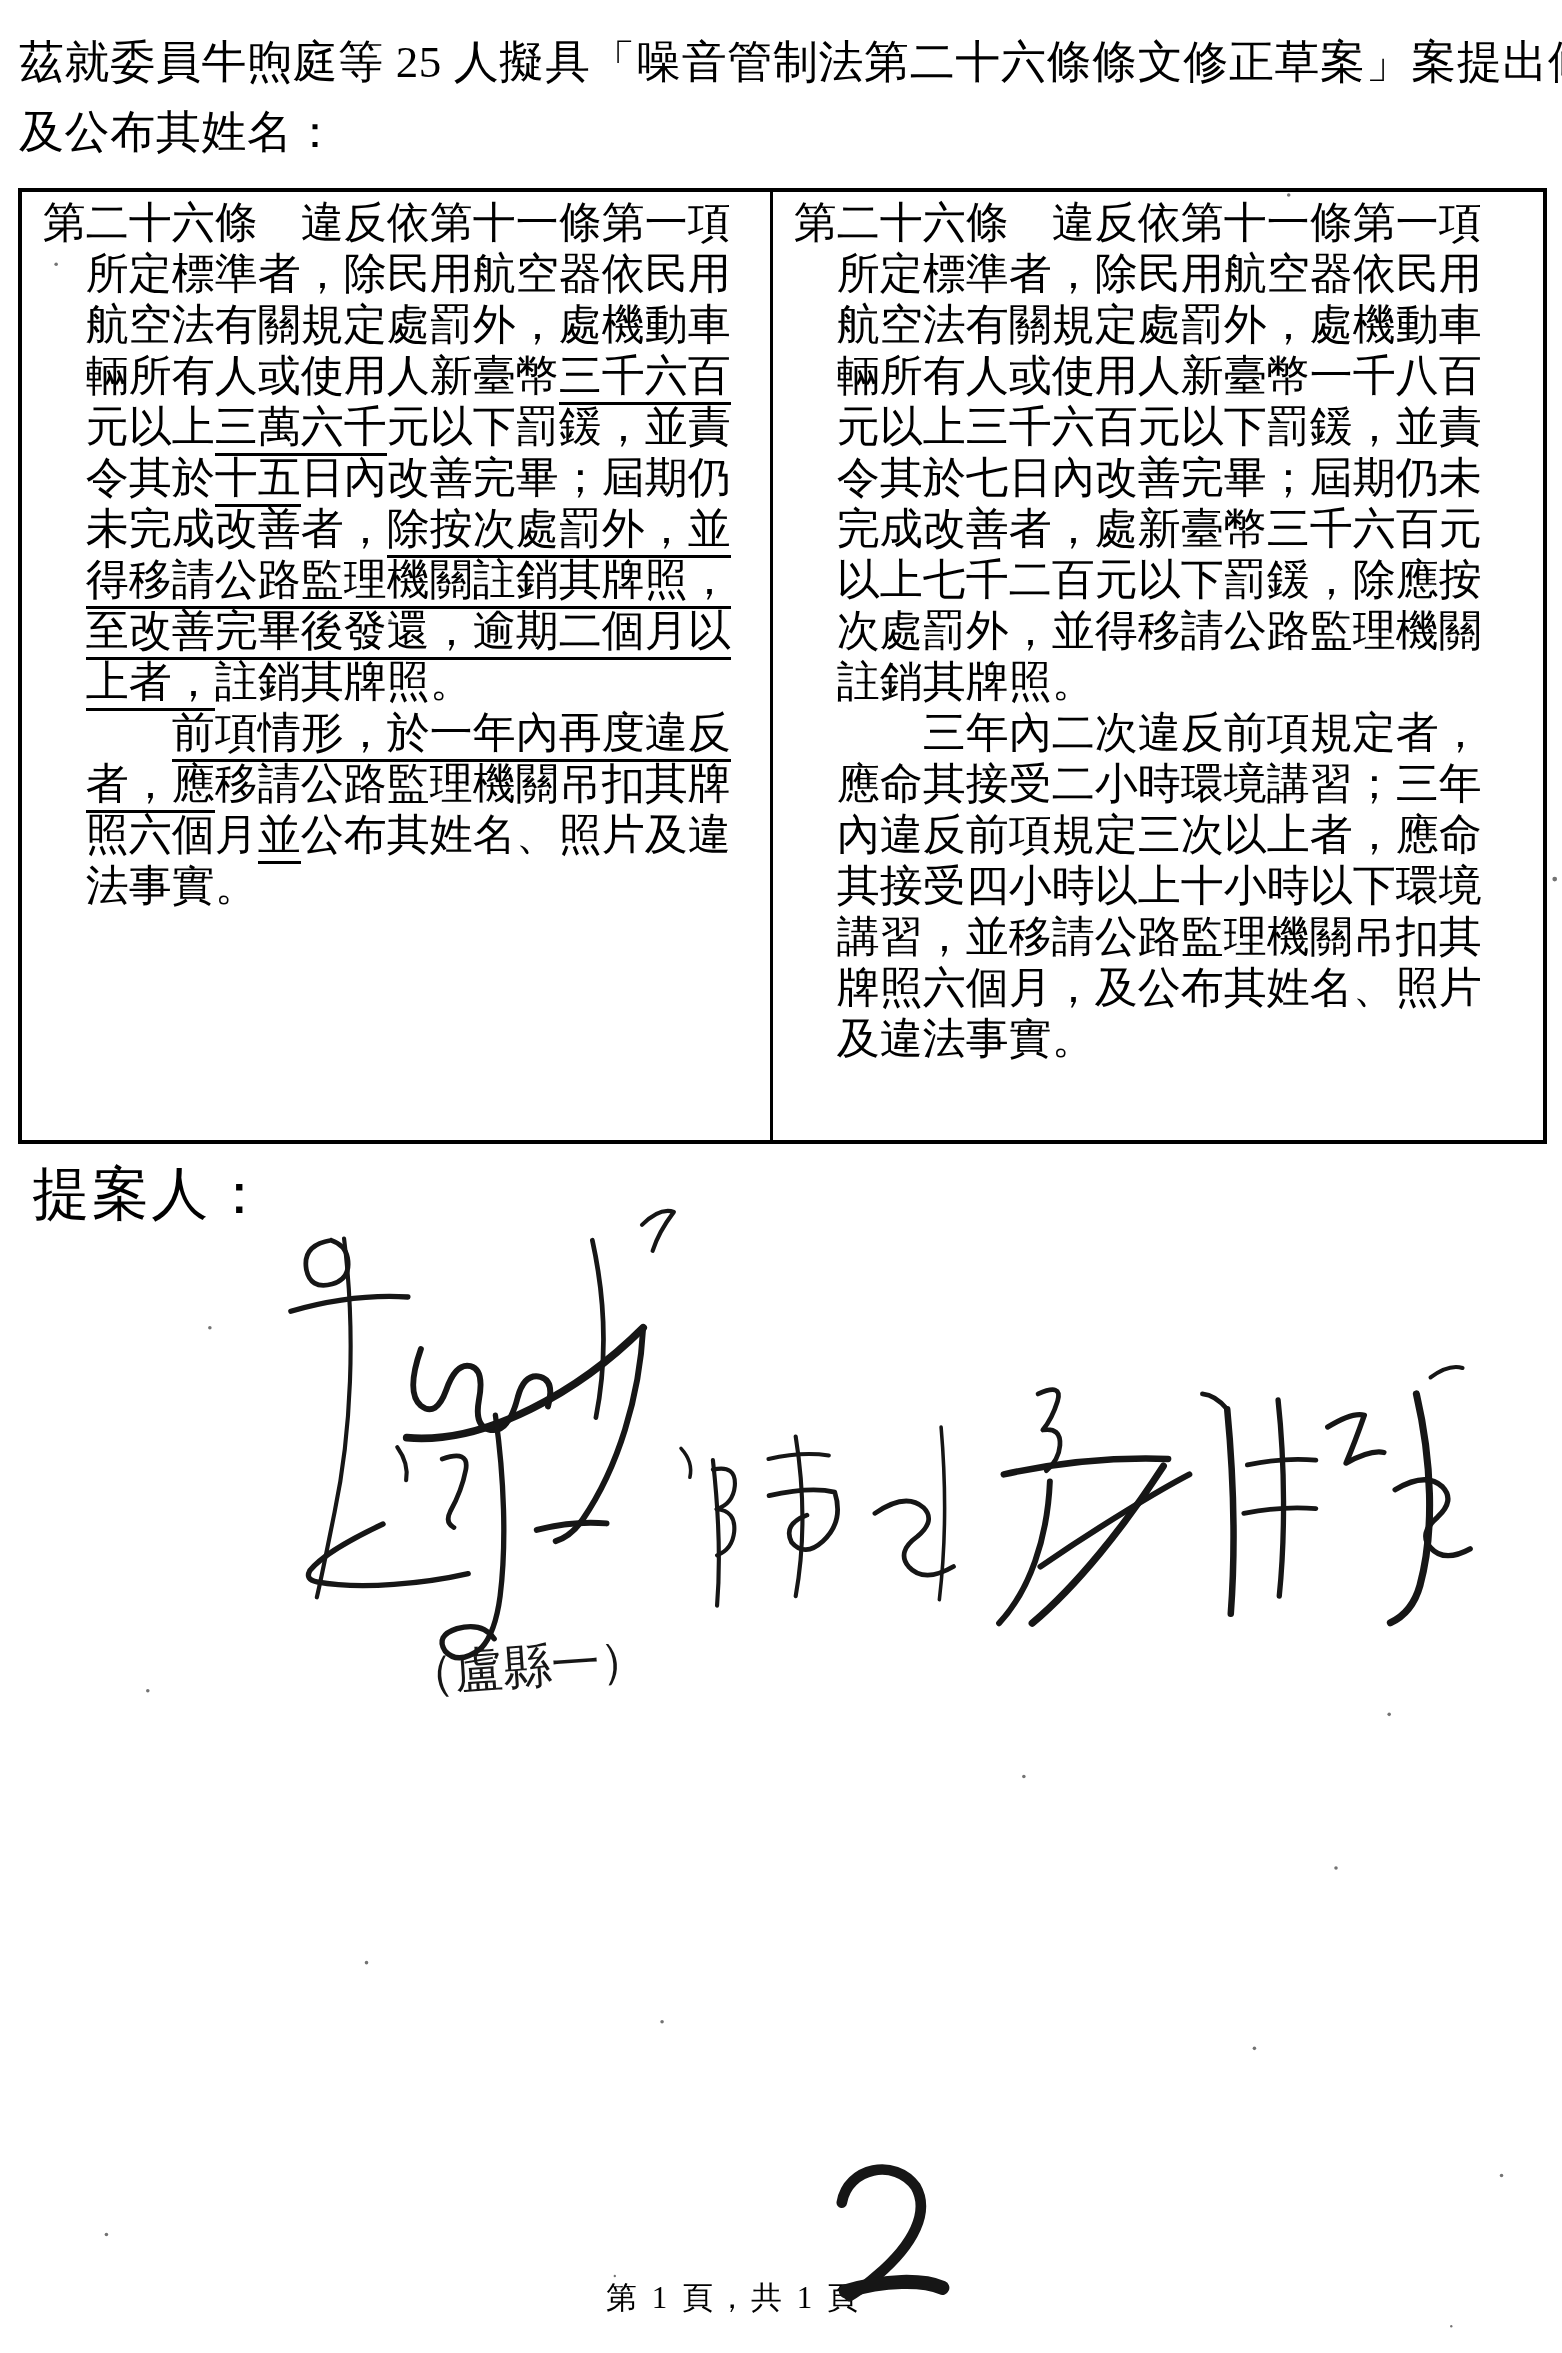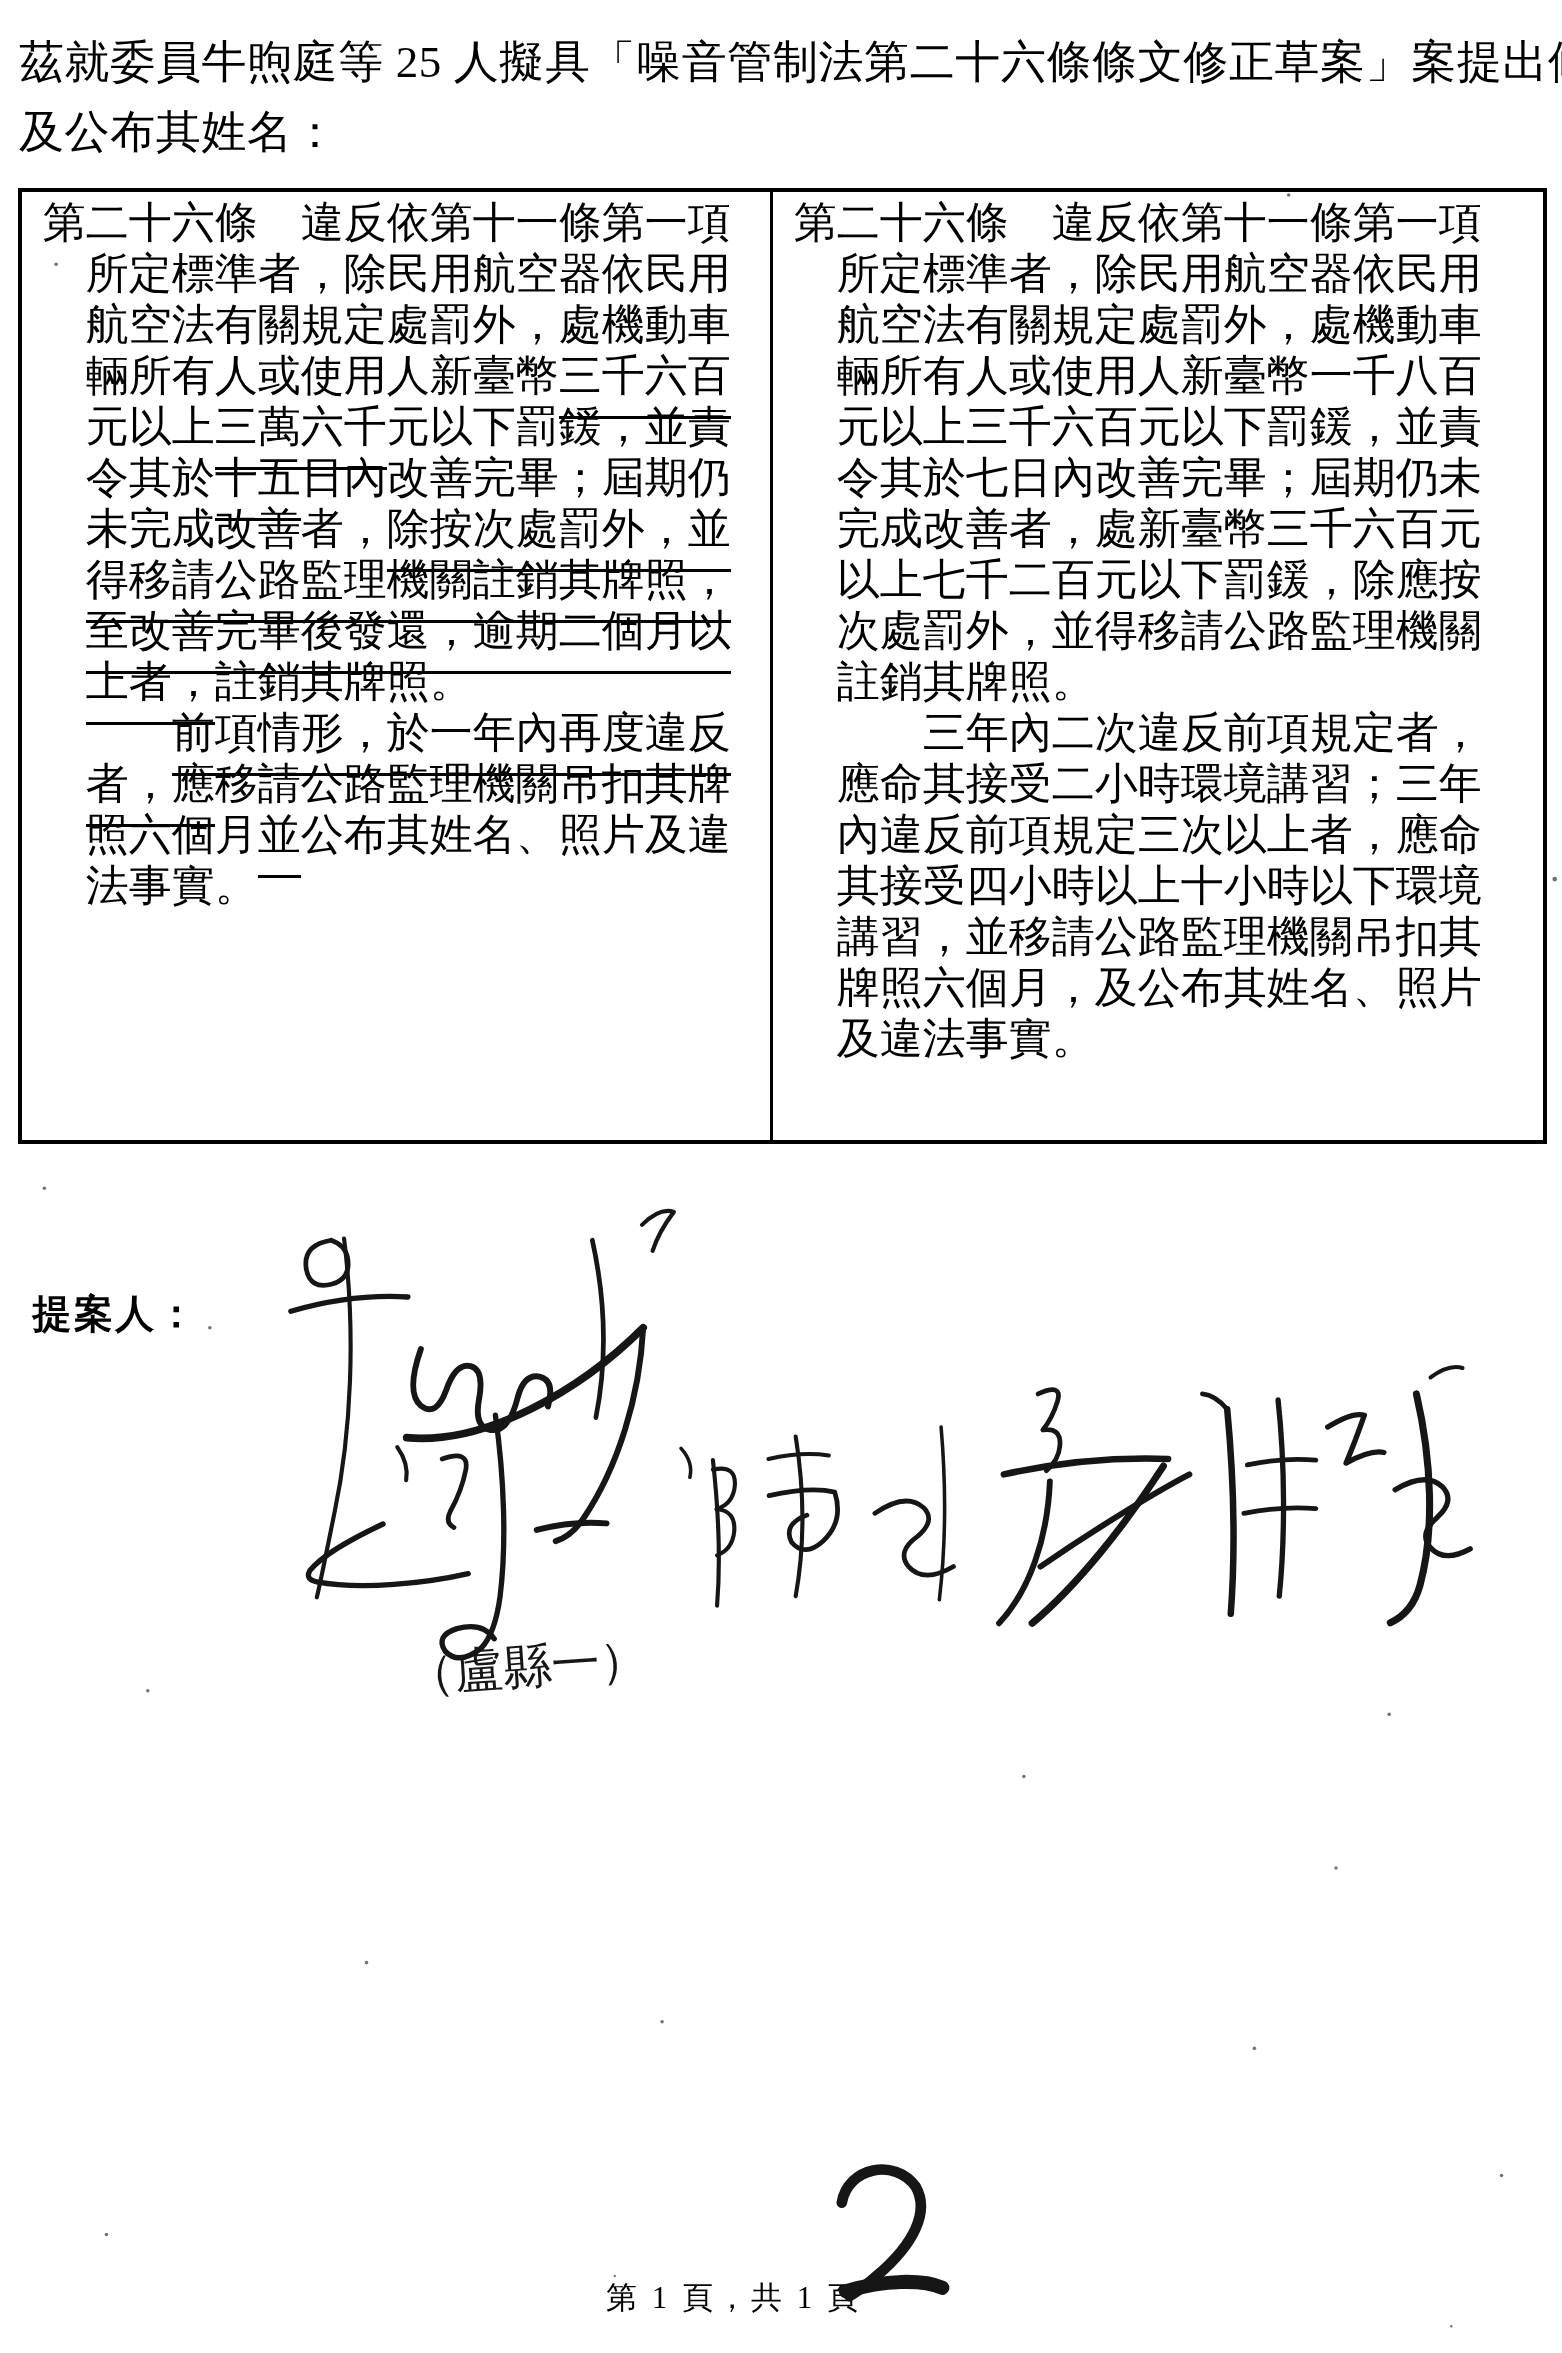--- a/index.html
+++ b/index.html
@@ -23,23 +23,23 @@
   .cmp-header{display:flex;height:82px;border-bottom:4.7px solid #000;flex:none;}
   .cmp-body{display:flex;flex:1;}
   .cell-l{width:751px;flex:none;border-right:3.5px solid #000;box-sizing:border-box;}
   .cell-r{flex:1;}
   .hdr-cell{display:flex;align-items:center;}
   .hdr-text{display:block;width:100%;padding:0 40px;font-size:46px;text-align:justify;text-align-last:justify;}
   .cell-body{padding:4.7px 0 0 21px;}
   .cell-text{width:693px;font-size:43px;line-height:51px;text-align:left;}
   .para{margin:0;padding-left:43px;text-indent:-43px;}
   .para.cont{text-indent:86px;}
-  .u{border-bottom:3.5px solid #000;padding-bottom:17px;}
+  .u{border-bottom:3.5px solid #000;padding-bottom:3px;}
   
-  .proposer{position:absolute;left:32.5px;top:1287px;font-size:39px;letter-spacing:2.4px;font-weight:bold;}
+  .proposer{position:absolute;left:32.5px;top:1156px;font-size:57px;letter-spacing:2.4px;}
   
   .footer{position:absolute;left:606px;top:2277px;font-size:31px;letter-spacing:3.5px;}
   
   .ink{position:absolute;left:0;top:0;width:1563px;height:2354px;pointer-events:none;}
   .ink path{fill:none;stroke:#161616;stroke-linecap:round;stroke-linejoin:round;}
   .ink text{fill:#161616;font-family:"Liberation Serif","DejaVu Serif",serif;}
 </style>
 </head>
 <body>
 

